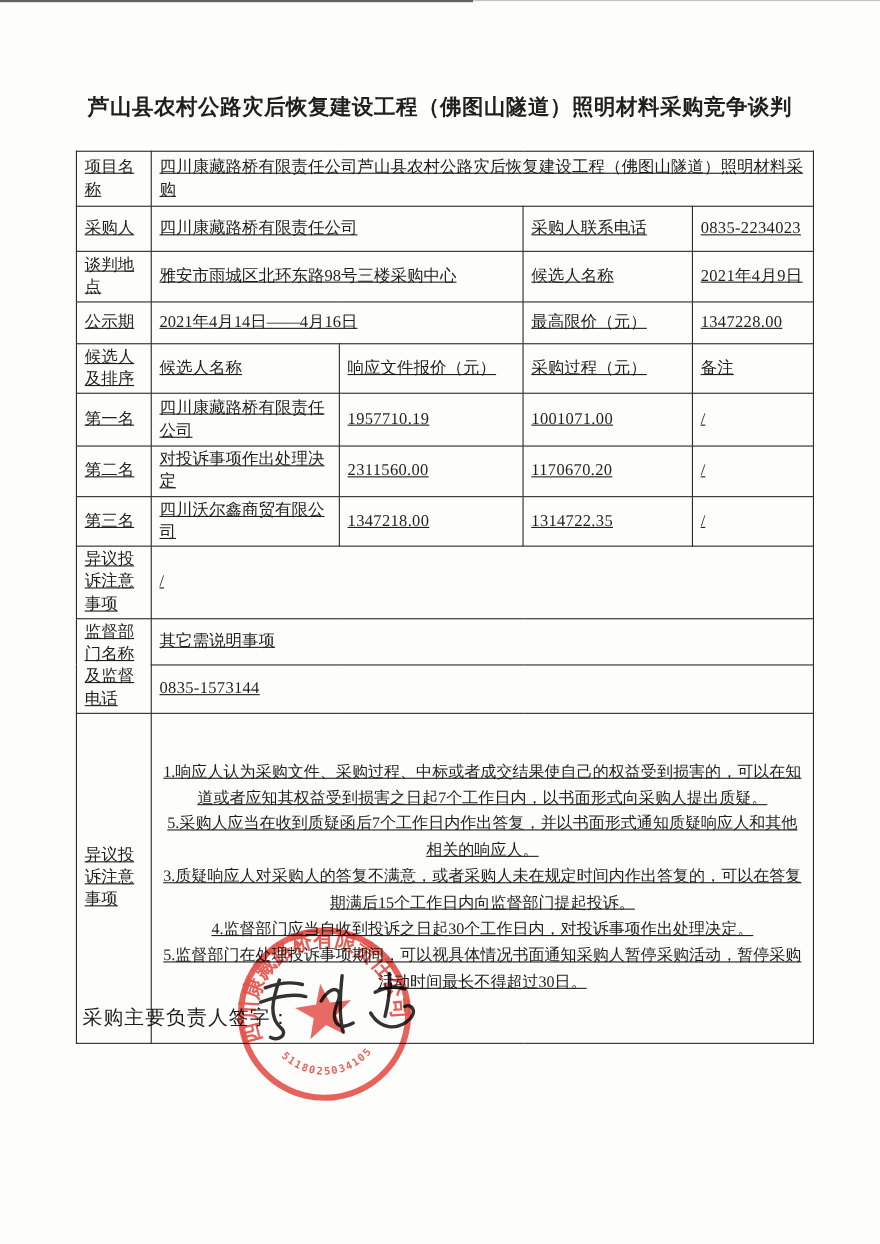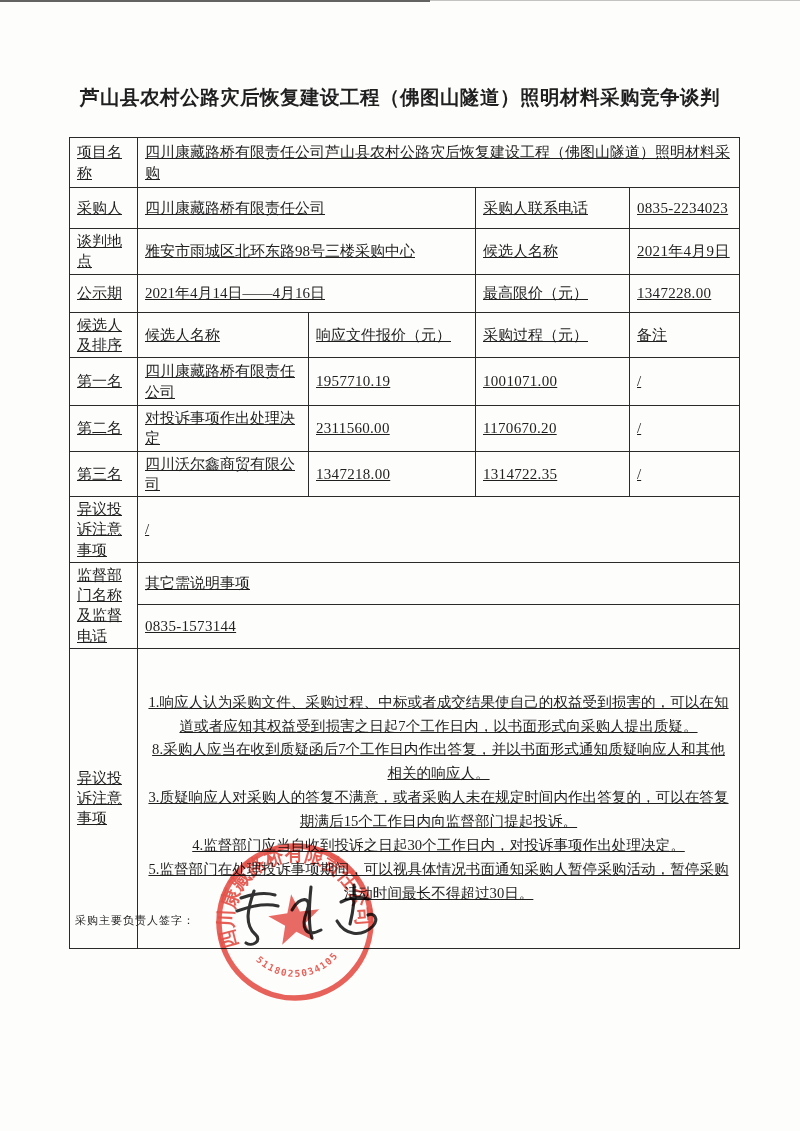--- a/index.html
+++ b/index.html
@@ -22,21 +22,21 @@
   table.doc td{
     border:1.6px solid #2a2a2a;
     padding:2px 7px;font-size:15px;line-height:1.35;
     vertical-align:middle;word-break:break-all;
   }
   td.lbl{padding:2px 3px 2px 6px;font-size:14.5px;}
   td.ctr{text-align:left;}
   td.num{font-size:15px;letter-spacing:.3px;}
   td.obj{padding:8px 11px;}
   td.obj p{margin:0;font-size:14.6px;line-height:1.64;text-align:center;}
-  .sig-label{position:absolute;left:75px;top:913px;font-size:11px;letter-spacing:1px;}
+  .sig-label{position:absolute;left:75px;top:913px;font-size:18px;letter-spacing:1px;}
   .stamp{position:absolute;left:200px;top:827px;width:190px;height:190px;mix-blend-mode:multiply;opacity:.88;}
   .signature{position:absolute;left:215px;top:878px;width:180px;height:100px;mix-blend-mode:multiply;}
 </style>
 </head>
 <body>
 
 <div class="page">
 
   <div class="scan-top-dark"></div>
   <div class="scan-top-light"></div>
@@ -110,21 +110,21 @@
         <td class="lbl" rowspan="2">监督部门名称及监督电话</td>
         <td colspan="4" class="ctr">其它需说明事项</td>
       </tr>
       <tr style="height:40px">
         <td colspan="4" class="ctr num">0835-1573144</td>
       </tr>
       <tr style="height:300px">
         <td class="lbl">异议投诉注意事项</td>
         <td colspan="4" class="obj">
           <p>1.响应人认为采购文件、采购过程、中标或者成交结果使自己的权益受到损害的，可以在知道或者应知其权益受到损害之日起7个工作日内，以书面形式向采购人提出质疑。</p>
-          <p>8.采购人应当在收到质疑函后7个工作日内作出答复，并以书面形式通知质疑响应人和其他相关的响应人。</p>
+          <p>5.采购人应当在收到质疑函后7个工作日内作出答复，并以书面形式通知质疑响应人和其他相关的响应人。</p>
           <p>3.质疑响应人对采购人的答复不满意，或者采购人未在规定时间内作出答复的，可以在答复期满后15个工作日内向监督部门提起投诉。</p>
           <p>4.监督部门应当自收到投诉之日起30个工作日内，对投诉事项作出处理决定。</p>
           <p>5.监督部门在处理投诉事项期间，可以视具体情况书面通知采购人暂停采购活动，暂停采购活动时间最长不得超过30日。</p>
         </td>
       </tr>
     </tbody>
   </table>
 
   <div class="sig-label">采购主要负责人签字：</div>
 

